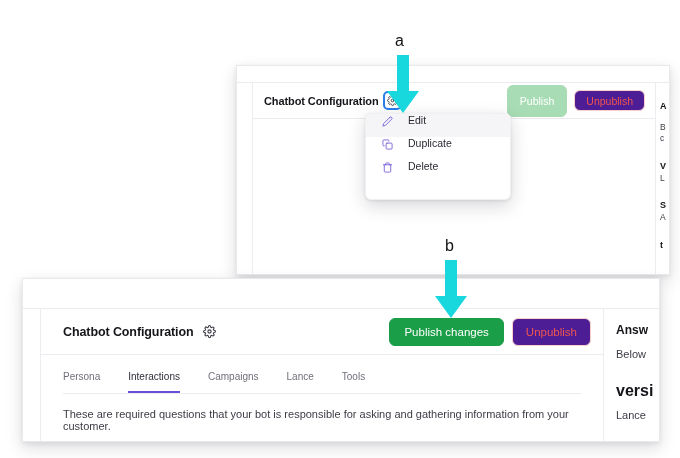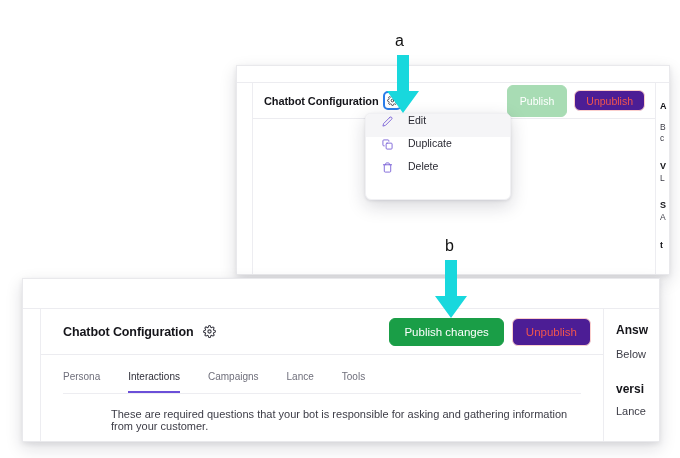--- a/index.html
+++ b/index.html
@@ -168,21 +168,20 @@
     border-bottom: 2px solid transparent;
     white-space: nowrap;
     cursor: pointer;
   }
   .tab.active {
     color: #2e2e38;
     border-bottom-color: #6b4fd8;
   }
   .desc {
     color: #3c3c46;
-    margin-left: 48px;
   }
 
   
   .side-h {
     font-weight: bold;
     color: #15151a;
     white-space: nowrap;
   }
   .side-p {
     color: #3c3c46;
@@ -315,21 +314,21 @@
             </div>
           </div>
 
           <div class="desc" style="font-size:11px; margin-top:14px;">These are required questions that your bot is responsible for asking and gathering information from your customer.</div>
         </div>
       </div>
 
       <div class="side-col" style="width:56px; padding:14px 13px 0 12px;">
         <div class="side-h" style="font-size:12px;">Answ</div>
         <div class="side-p" style="font-size:11px; margin-top:11px;">Below</div>
-        <div class="side-h" style="font-size:12px; margin-top:22px;">versi</div>
+        <div class="side-h" style="font-size:16px; margin-top:22px;">versi</div>
         <div class="side-p" style="font-size:11px; margin-top:9px;">Lance</div>
       </div>
     </div>
   </div>
 
   <div class="anno-label" style="left:395px; top:33px; font-size:16px;">a</div>
   <svg class="arrow" style="left:386px; top:55px;" width="34" height="62" viewBox="0 0 34 62">
     <polygon points="11,0 23,0 23,36 33,36 17,58 1,36 11,36" fill="#18d8dd"></polygon>
   </svg>
 

